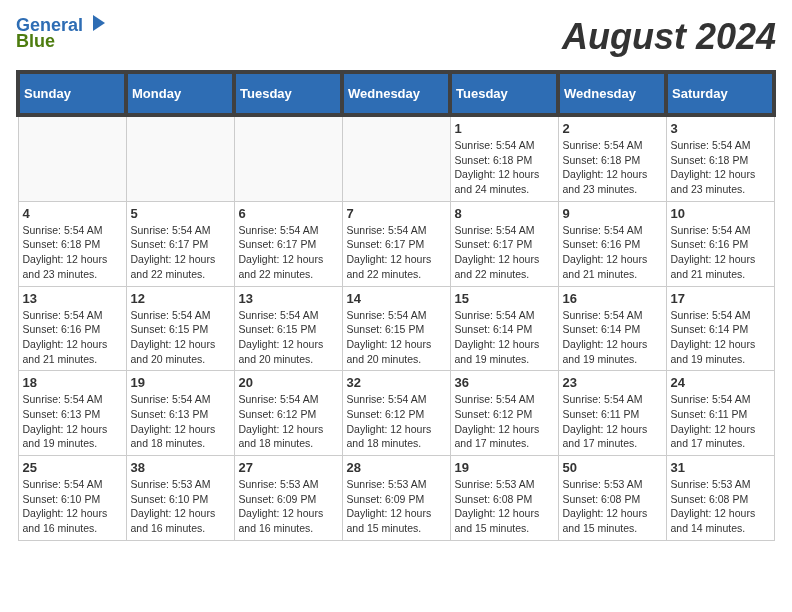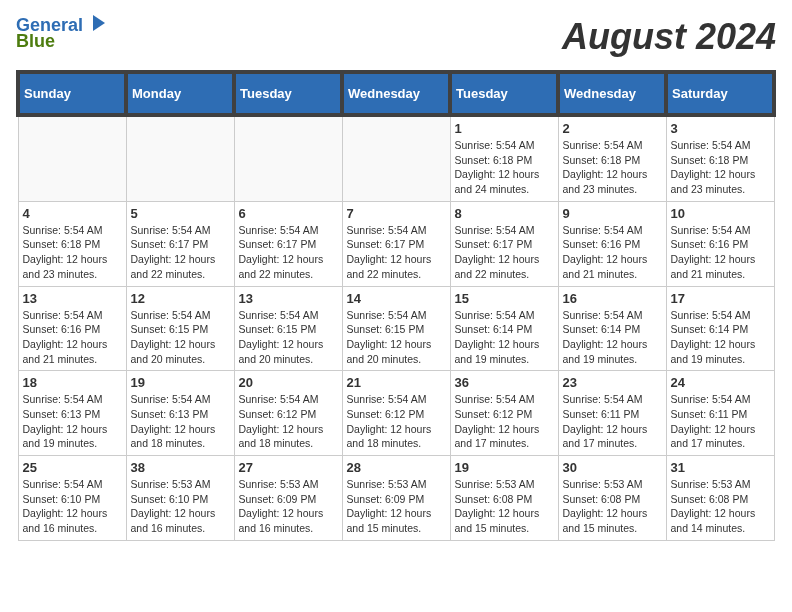--- a/index.html
+++ b/index.html
@@ -177,21 +177,21 @@
         </td>
         <td>
           <span class="day-num">19</span>
           <div class="day-info">Sunrise: 5:54 AM<br>Sunset: 6:13 PM<br>Daylight: 12 hours<br>and 18 minutes.</div>
         </td>
         <td>
           <span class="day-num">20</span>
           <div class="day-info">Sunrise: 5:54 AM<br>Sunset: 6:12 PM<br>Daylight: 12 hours<br>and 18 minutes.</div>
         </td>
         <td>
-          <span class="day-num">21</span>
+          <span class="day-num">32</span>
           <div class="day-info">Sunrise: 5:54 AM<br>Sunset: 6:12 PM<br>Daylight: 12 hours<br>and 18 minutes.</div>
         </td>
         <td>
           <span class="day-num">36</span>
           <div class="day-info">Sunrise: 5:54 AM<br>Sunset: 6:12 PM<br>Daylight: 12 hours<br>and 17 minutes.</div>
         </td>
         <td>
           <span class="day-num">23</span>
           <div class="day-info">Sunrise: 5:54 AM<br>Sunset: 6:11 PM<br>Daylight: 12 hours<br>and 17 minutes.</div>
         </td>
@@ -215,21 +215,21 @@
         </td>
         <td>
           <span class="day-num">28</span>
           <div class="day-info">Sunrise: 5:53 AM<br>Sunset: 6:09 PM<br>Daylight: 12 hours<br>and 15 minutes.</div>
         </td>
         <td>
           <span class="day-num">19</span>
           <div class="day-info">Sunrise: 5:53 AM<br>Sunset: 6:08 PM<br>Daylight: 12 hours<br>and 15 minutes.</div>
         </td>
         <td>
-          <span class="day-num">30</span>
+          <span class="day-num">50</span>
           <div class="day-info">Sunrise: 5:53 AM<br>Sunset: 6:08 PM<br>Daylight: 12 hours<br>and 15 minutes.</div>
         </td>
         <td>
           <span class="day-num">31</span>
           <div class="day-info">Sunrise: 5:53 AM<br>Sunset: 6:08 PM<br>Daylight: 12 hours<br>and 14 minutes.</div>
         </td>
       </tr>
     </tbody>
 </table>
 

